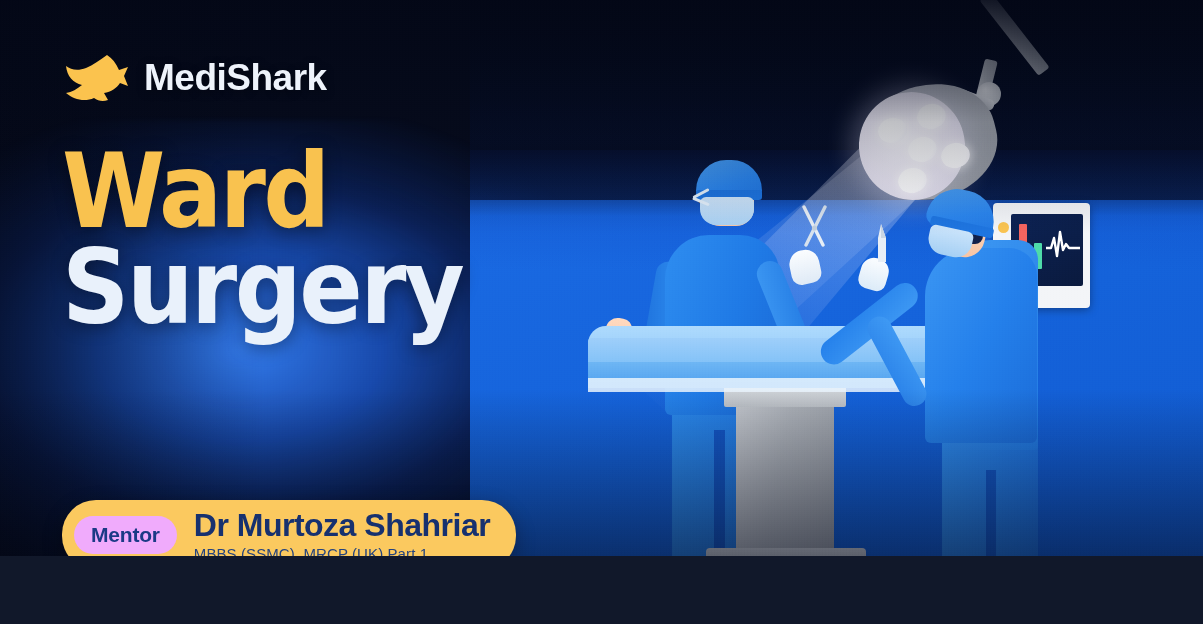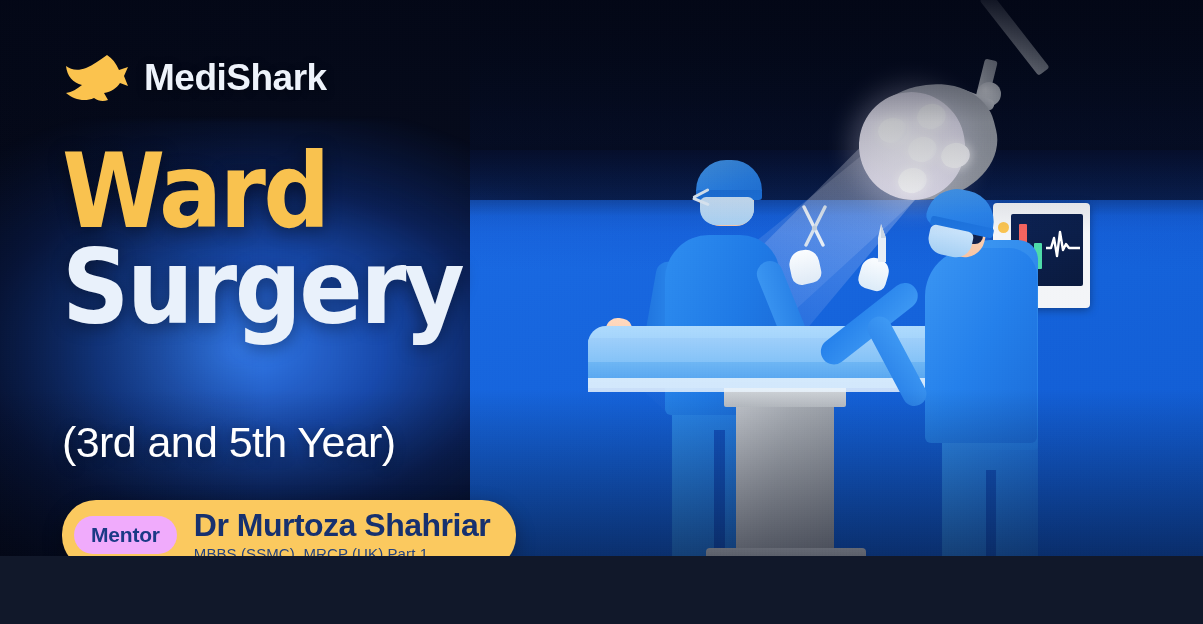--- a/index.html
+++ b/index.html
@@ -605,21 +605,20 @@
                  C54 11 50 6 45 3 Z" fill="#fbc34e"></path>
       </svg>
       <span class="logo-text">MediShark</span>
     </div>
 
     <div class="title-block">
       <div class="title-line two">Ward</div>
       <div class="title-line one">Surgery</div>
     </div>
 
-    <div class="subtitle">(3rd and 5th Year)</div>
 
     <div class="mentor-pill">
       <span class="mentor-tag">Mentor</span>
       <span class="mentor-info">
         <span class="mentor-name">Dr Murtoza Shahriar</span>
         <span class="mentor-qual">MBBS (SSMC), MRCP (UK) Part 1</span>
       </span>
     </div>
 
   </div>

